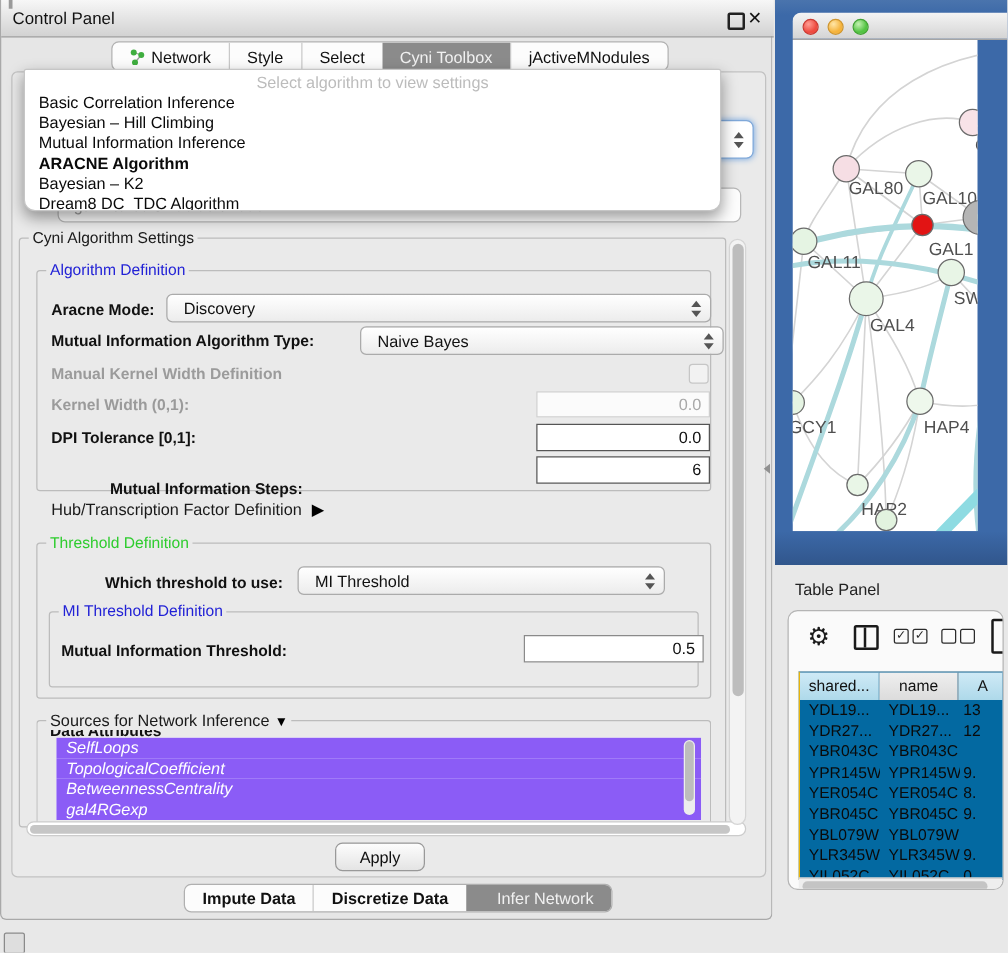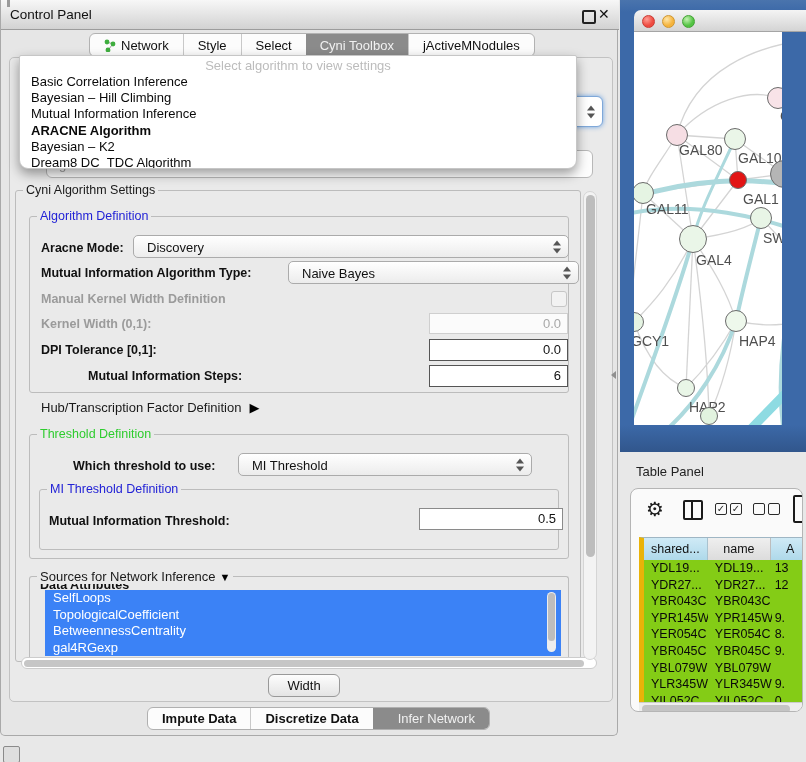--- a/index.html
+++ b/index.html
@@ -65,21 +65,21 @@
   .tfield{position:absolute;background:#fff;border:1px solid #555;box-sizing:border-box;
           font-size:13px;color:#111;text-align:right;padding:2px 6px 0 0;}
   .tfield.dis{border:1px solid #cfcfcf;background:#fbfbfb;color:#a8a8a8;}
   .checkbox{position:absolute;width:14px;height:14px;border:1px solid #c6c6c6;border-radius:3px;background:#f2f2f2;}
 
   .arrow-right{display:inline-block;margin-left:8px;color:#000;}
   .arrow-down{display:inline-block;margin-left:4px;color:#000;font-size:11px;}
 
   
   .src-list{position:absolute;left:44px;top:590px;width:516px;height:66px;background:#fff;overflow:hidden;}
-  .src-item{height:16.5px;line-height:16.5px;padding-left:8px;font-size:13px;color:#fff;background:#3b82f6;}
+  .src-item{height:16.5px;line-height:16.5px;padding-left:8px;font-size:13px;color:#fff;background:#8b5cf6;font-style:italic;}
   .list-vscroll{position:absolute;left:546px;top:592px;width:9px;height:60px;background:#ededed;border-radius:5px;}
   .list-vscroll .thumb{position:absolute;left:1px;top:1px;width:7px;height:48px;background:#bdbdbd;border-radius:4px;}
   .hscroll{position:absolute;left:20px;top:657px;width:576px;height:12px;background:#fff;
            border:1px solid #ccc;border-radius:6px;box-sizing:border-box;}
   .hscroll .thumb{position:absolute;left:2px;top:1.5px;width:560px;height:7px;background:#c6c6c6;border-radius:4px;}
 
   .settings-vscroll{position:absolute;left:582px;top:191px;width:14px;height:469px;background:#f3f3f3;
                     border:1px solid #d5d5d5;border-radius:7px;box-sizing:border-box;}
   .settings-vscroll .thumb{position:absolute;left:1.5px;top:3px;width:9px;height:362px;background:#bdbdbd;border-radius:5px;}
 
@@ -114,22 +114,22 @@
   .tp-title{position:absolute;left:636px;top:464px;font-size:13px;color:#222;}
   .tp-panel{position:absolute;left:630px;top:488px;width:173px;height:224px;background:#fafafa;
             border:1px solid #b5b5b5;border-radius:8px;box-sizing:border-box;overflow:hidden;}
   .tp-toolbar{position:absolute;left:0;top:0;width:100%;height:46px;}
   .gear{position:absolute;left:15px;top:8px;font-size:20px;color:#1a1a1a;}
   .split-icon{position:absolute;left:52px;top:11px;width:16px;height:16px;border:2px solid #1a1a1a;border-radius:2px;}
   .split-icon:before{content:"";position:absolute;left:6px;top:0;width:2px;height:16px;background:#1a1a1a;}
   .cb{position:absolute;top:14px;width:10px;height:10px;border:1.5px solid #2a2a2a;border-radius:2px;
       font-size:10px;line-height:10px;text-align:center;color:#2a2a2a;}
   .doc-icon{position:absolute;left:162px;top:6px;width:18px;height:24px;border:2px solid #1a1a1a;border-radius:2px;}
-  .tbl{position:absolute;left:8px;top:48px;width:163px;height:166px;overflow:hidden;background:#84cc16;
-       border-left:5px solid #eab308;border-top:1px solid #9fb6c4;}
+  .tbl{position:absolute;left:8px;top:48px;width:163px;height:166px;overflow:hidden;background:#0369a1;
+       border-left:1px solid #eab308;border-top:1px solid #9fb6c4;}
   .tbl-head{display:flex;height:22px;}
   .hcell{box-sizing:border-box;border-right:1px solid #a9c2cf;font-size:12.5px;color:#111;
          text-align:center;line-height:22px;overflow:hidden;white-space:nowrap;}
   .hcell.blue{background:linear-gradient(#cfeaf6,#aed9ea);}
   .hcell.gray{background:linear-gradient(#efefef,#dcdcdc);border-right-color:#bdbdbd;}
   .trow{display:flex;height:16.6px;}
   .tcell{box-sizing:border-box;font-size:12.5px;color:#0a0a0a;line-height:16.6px;
          padding-left:7px;overflow:hidden;white-space:nowrap;}
   .c1{width:72px;} .c2{width:72px;} .c3{width:40px;padding-left:3px;}
   .tp-hscroll{position:absolute;left:8px;top:213px;width:163px;height:11px;background:#eee;border-top:1px solid #ccc;}
@@ -215,31 +215,31 @@
 
     <span class="lbl dis" style="left:40px;top:292px;">Manual Kernel Width Definition</span>
     <span class="checkbox" style="left:550px;top:291px;"></span>
 
     <span class="lbl dis" style="left:40px;top:317px;">Kernel Width (0,1):</span>
     <div class="tfield dis" style="left:428px;top:313px;width:139px;height:21px;">0.0</div>
 
     <span class="lbl" style="left:40px;top:343px;">DPI Tolerance [0,1]:</span>
     <div class="tfield" style="left:428px;top:339px;width:139px;height:22px;">0.0</div>
 
-    <span class="lbl" style="left:40px;top:369px;padding-left:47px;">Mutual Information Steps:</span>
+    <span class="lbl" style="left:40px;top:384px;padding-left:47px;">Mutual Information Steps:</span>
     <div class="tfield" style="left:428px;top:365px;width:139px;height:22px;">6</div>
 
     <span class="lbl plain" style="left:40px;top:400px;font-size:13px;">
       <span>Hub/Transcription Factor Definition</span><span class="arrow-right">▶</span>
     </span>
 
     <span class="group-title t-green" style="left:36px;top:427px;">Threshold Definition</span>
     <div class="group" style="left:28px;top:434px;width:540px;height:125px;"></div>
 
-    <span class="lbl" style="left:72px;top:459px;">Which threshold to use:</span>
+    <span class="lbl" style="left:83px;top:459px;">Which threshold to use:</span>
     <div class="combo" style="left:237px;top:453px;width:294px;height:23px;padding-left:16px;">
       <span class="cval">MI Threshold</span>
       <span class="spin"></span>
     </div>
 
     <span class="group-title t-blue" style="left:46px;top:482px;">MI Threshold Definition</span>
     <div class="group" style="left:38px;top:489px;width:520px;height:61px;"></div>
 
     <span class="lbl" style="left:48px;top:514px;">Mutual Information Threshold:</span>
     <div class="tfield" style="left:418px;top:508px;width:144px;height:22px;border-color:#8a8a8a;">0.5</div>
@@ -260,21 +260,21 @@
         <div class="thumb"></div>
       </div>
     <div class="hscroll">
         <div class="thumb"></div>
       </div>
 
     <div class="settings-vscroll">
         <div class="thumb"></div>
       </div>
 
-    <div class="apply-btn">Width</div>
+    <div class="apply-btn">Apply</div>
 
     <div class="bottom-tabbar" id="bottom-tabs">
         <div class="tab">Impute Data</div>
         <div class="tab">Discretize Data</div>
         <div class="tab selected">Infer Network</div>
       </div>
   </div>
 
   <div class="splitter-arrow"></div>
 

